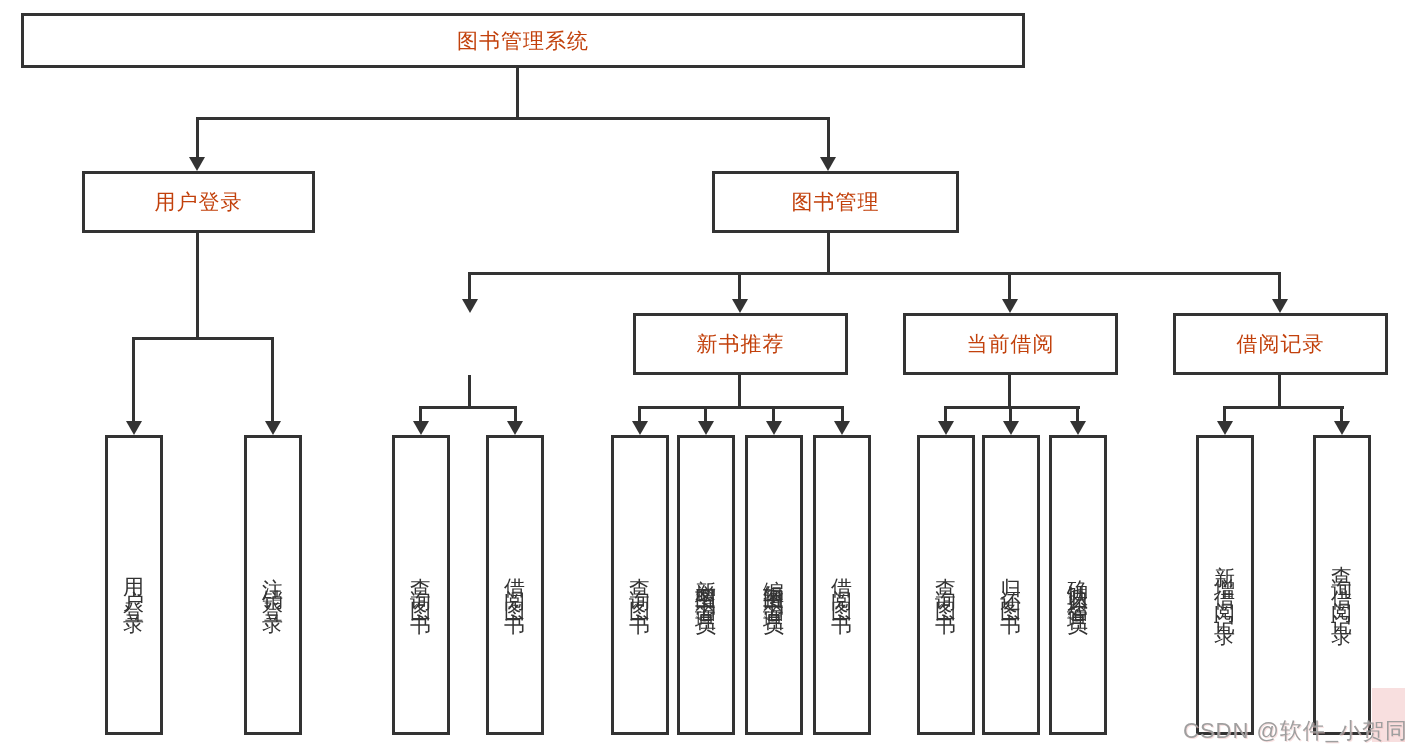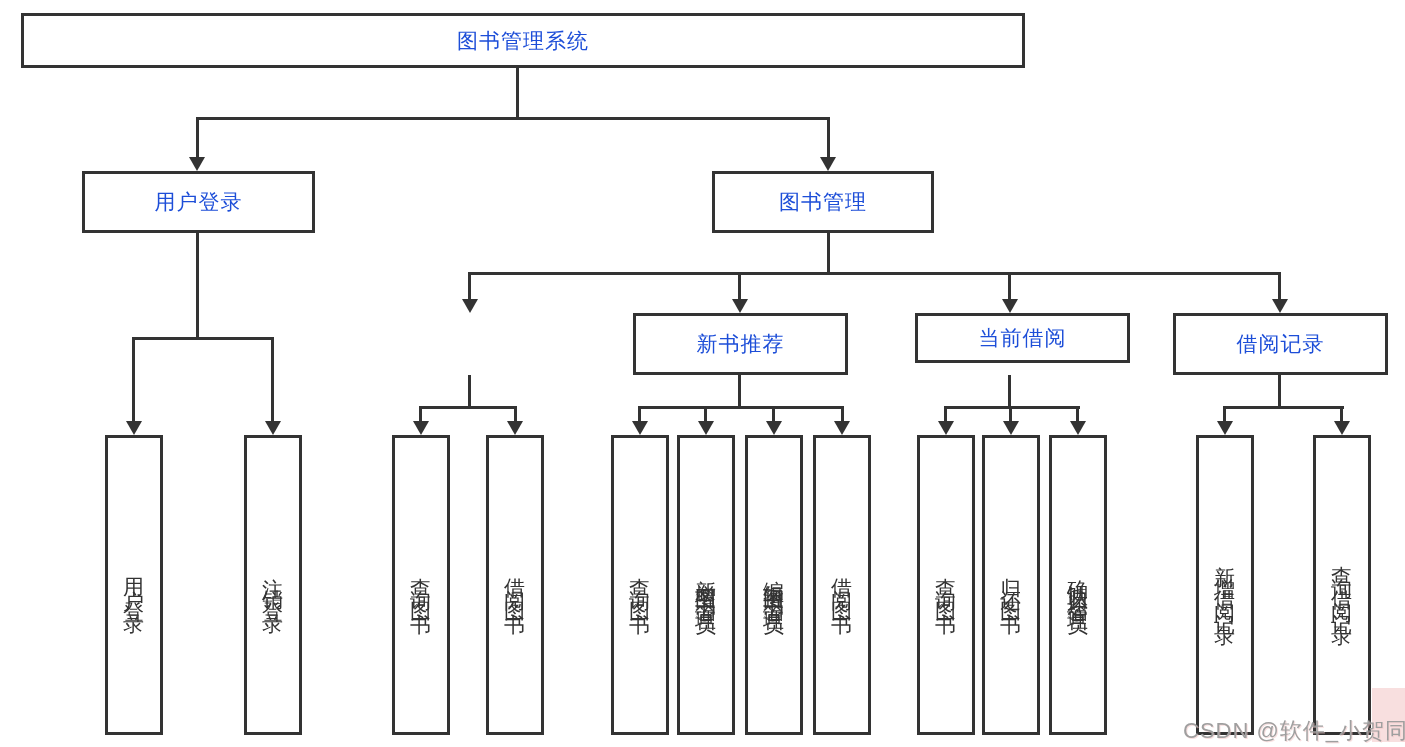--- a/index.html
+++ b/index.html
@@ -10,21 +10,21 @@
     font-family:"Liberation Sans","DejaVu Sans",sans-serif;
     overflow:hidden;
   }
   
   .hbox{
     position:absolute;
     box-sizing:border-box;
     border:3px solid #333333;
     background:#ffffff;
     display:flex;align-items:center;justify-content:center;
-    font-size:21px;color:#1d4ed8;
+    font-size:21px;color:#c2410c;
     letter-spacing:1px;
     z-index:2;
   }
   .vbox{
     position:absolute;
     box-sizing:border-box;
     width:58px;height:300px;top:435px;
     border:3px solid #333333;
     background:#ffffff;
     display:flex;align-items:center;justify-content:center;
@@ -74,21 +74,21 @@
   <div class="vl" style="left:516px;top:68px;height:52px;"></div>
   <div class="hl" style="left:196px;top:117px;width:634px;"></div>
   <div class="vl" style="left:196px;top:117px;height:40px;"></div>
   <div class="ar" style="left:189px;top:157px;"></div>
   <div class="vl" style="left:827px;top:117px;height:40px;"></div>
   <div class="ar" style="left:820px;top:157px;"></div>
 
   <div class="hbox" style="left:82px;top:171px;width:233px;height:62px;">
     <span>用户登录</span>
   </div>
-  <div class="hbox" style="left:712px;top:171px;width:222px;height:62px;">
+  <div class="hbox" style="left:712px;top:171px;width:247px;height:62px;">
     <span>图书管理</span>
   </div>
 
   <div class="vl" style="left:196px;top:233px;height:107px;"></div>
   <div class="hl" style="left:132px;top:337px;width:142px;"></div>
   <div class="vl" style="left:132px;top:337px;height:84px;"></div>
   <div class="ar" style="left:126px;top:421px;"></div>
   <div class="vl" style="left:271px;top:337px;height:84px;"></div>
   <div class="ar" style="left:265px;top:421px;"></div>
 
@@ -100,21 +100,21 @@
   <div class="vl" style="left:738px;top:272px;height:27px;"></div>
   <div class="ar" style="left:732px;top:299px;"></div>
   <div class="vl" style="left:1008px;top:272px;height:27px;"></div>
   <div class="ar" style="left:1002px;top:299px;"></div>
   <div class="vl" style="left:1278px;top:272px;height:27px;"></div>
   <div class="ar" style="left:1272px;top:299px;"></div>
 
   <div class="hbox" style="left:633px;top:313px;width:215px;height:62px;">
     <span>新书推荐</span>
   </div>
-  <div class="hbox" style="left:903px;top:313px;width:215px;height:50px;margin-left:12px;">
+  <div class="hbox" style="left:903px;top:313px;width:215px;height:62px;">
     <span>当前借阅</span>
   </div>
   <div class="hbox" style="left:1173px;top:313px;width:215px;height:62px;">
     <span>借阅记录</span>
   </div>
 
   <div class="vl" style="left:468px;top:375px;height:34px;"></div>
   <div class="hl" style="left:419px;top:406px;width:98px;"></div>
   <div class="vl" style="left:419px;top:406px;height:15px;"></div>
   <div class="ar" style="left:413px;top:421px;"></div>

